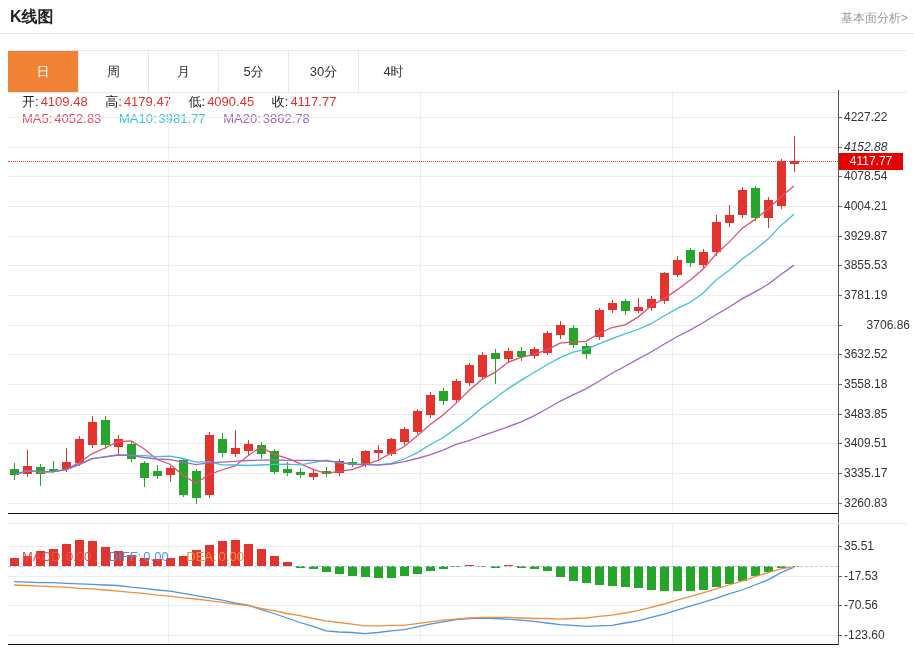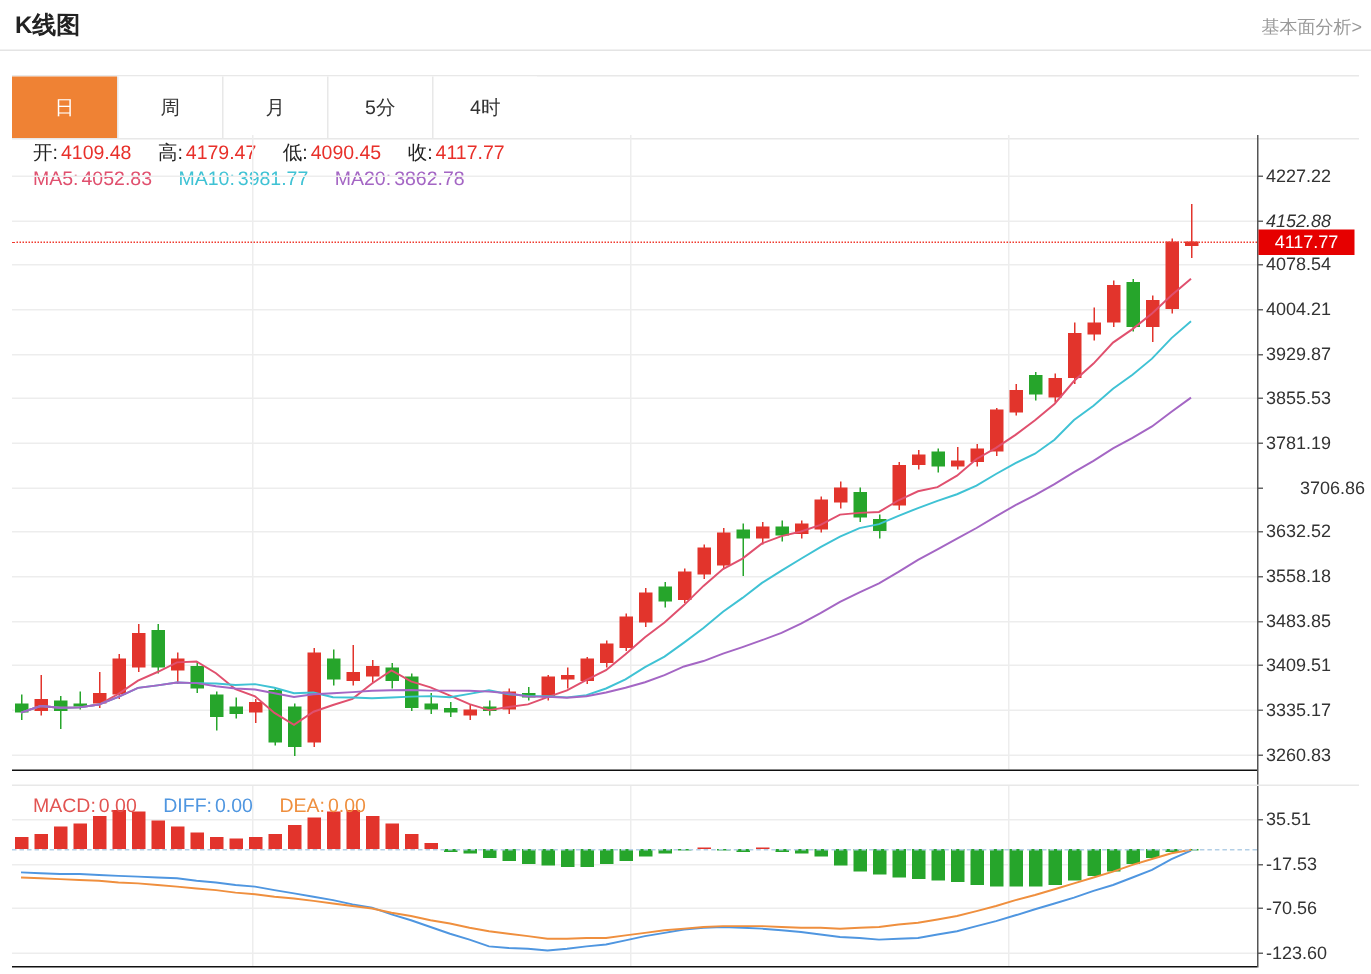--- a/index.html
+++ b/index.html
@@ -45,20 +45,21 @@
 
 <div class="abs" id="page-title">K线图</div>
 <div class="abs" id="fund-link">基本面分析&gt;</div>
 <div class="abs" id="header-divider"></div>
 
 <div class="abs" id="tabbar">
     <div class="tab active" style="background: rgb(239, 130, 52);">日</div>
     <div class="tab">周</div>
     <div class="tab">月</div>
     <div class="tab">5分</div>
+    <div class="tab">30分</div>
     <div class="tab">4时</div>
     <div class="tab-filler"></div>
   </div>
 
 <div class="abs info-row" style="top:93px;">
   <span class="lbl">开:</span><span class="val v-red" style="color: rgb(232, 48, 42);">4109.48</span>
   <span class="lbl">高:</span><span class="val v-red" style="color: rgb(232, 48, 42);">4179.47</span>
   <span class="lbl">低:</span><span class="val v-red" style="color: rgb(232, 48, 42);">4090.45</span>
   <span class="lbl">收:</span><span class="val v-red" style="color: rgb(232, 48, 42);">4117.77</span>
 </div>
@@ -329,17 +330,17 @@
 
 <div class="abs" id="axis-right"></div>
 <div class="abs" id="main-bottom"></div>
 <div class="abs" id="macd-sep"></div>
 <div class="abs" id="macd-bottom"></div>
 
 <div class="abs" id="zero-line" style="top: 565.5px;"></div>
 <div class="abs" id="price-line" style="top: 161px;"></div>
 <div class="abs" id="price-badge" style="background: rgb(230, 0, 0); top: 153px;">4117.77</div>
 
-<div class="abs info-row" style="top:529px;">
+<div class="abs info-row" style="top:549px;">
   <span class="lbl c-macd" style="color: rgb(226, 84, 82);">MACD:</span><span class="val c-macd" style="color: rgb(226, 84, 82);">0.00</span>
   <span class="lbl c-diff" style="color: rgb(79, 150, 224);">DIFF:</span><span class="val c-diff" style="color: rgb(79, 150, 224);">0.00</span>
   <span class="lbl c-dea" style="color: rgb(239, 143, 62);">DEA:</span><span class="val c-dea" style="color: rgb(239, 143, 62);">0.00</span>
 </div>
 
 </body></html>

